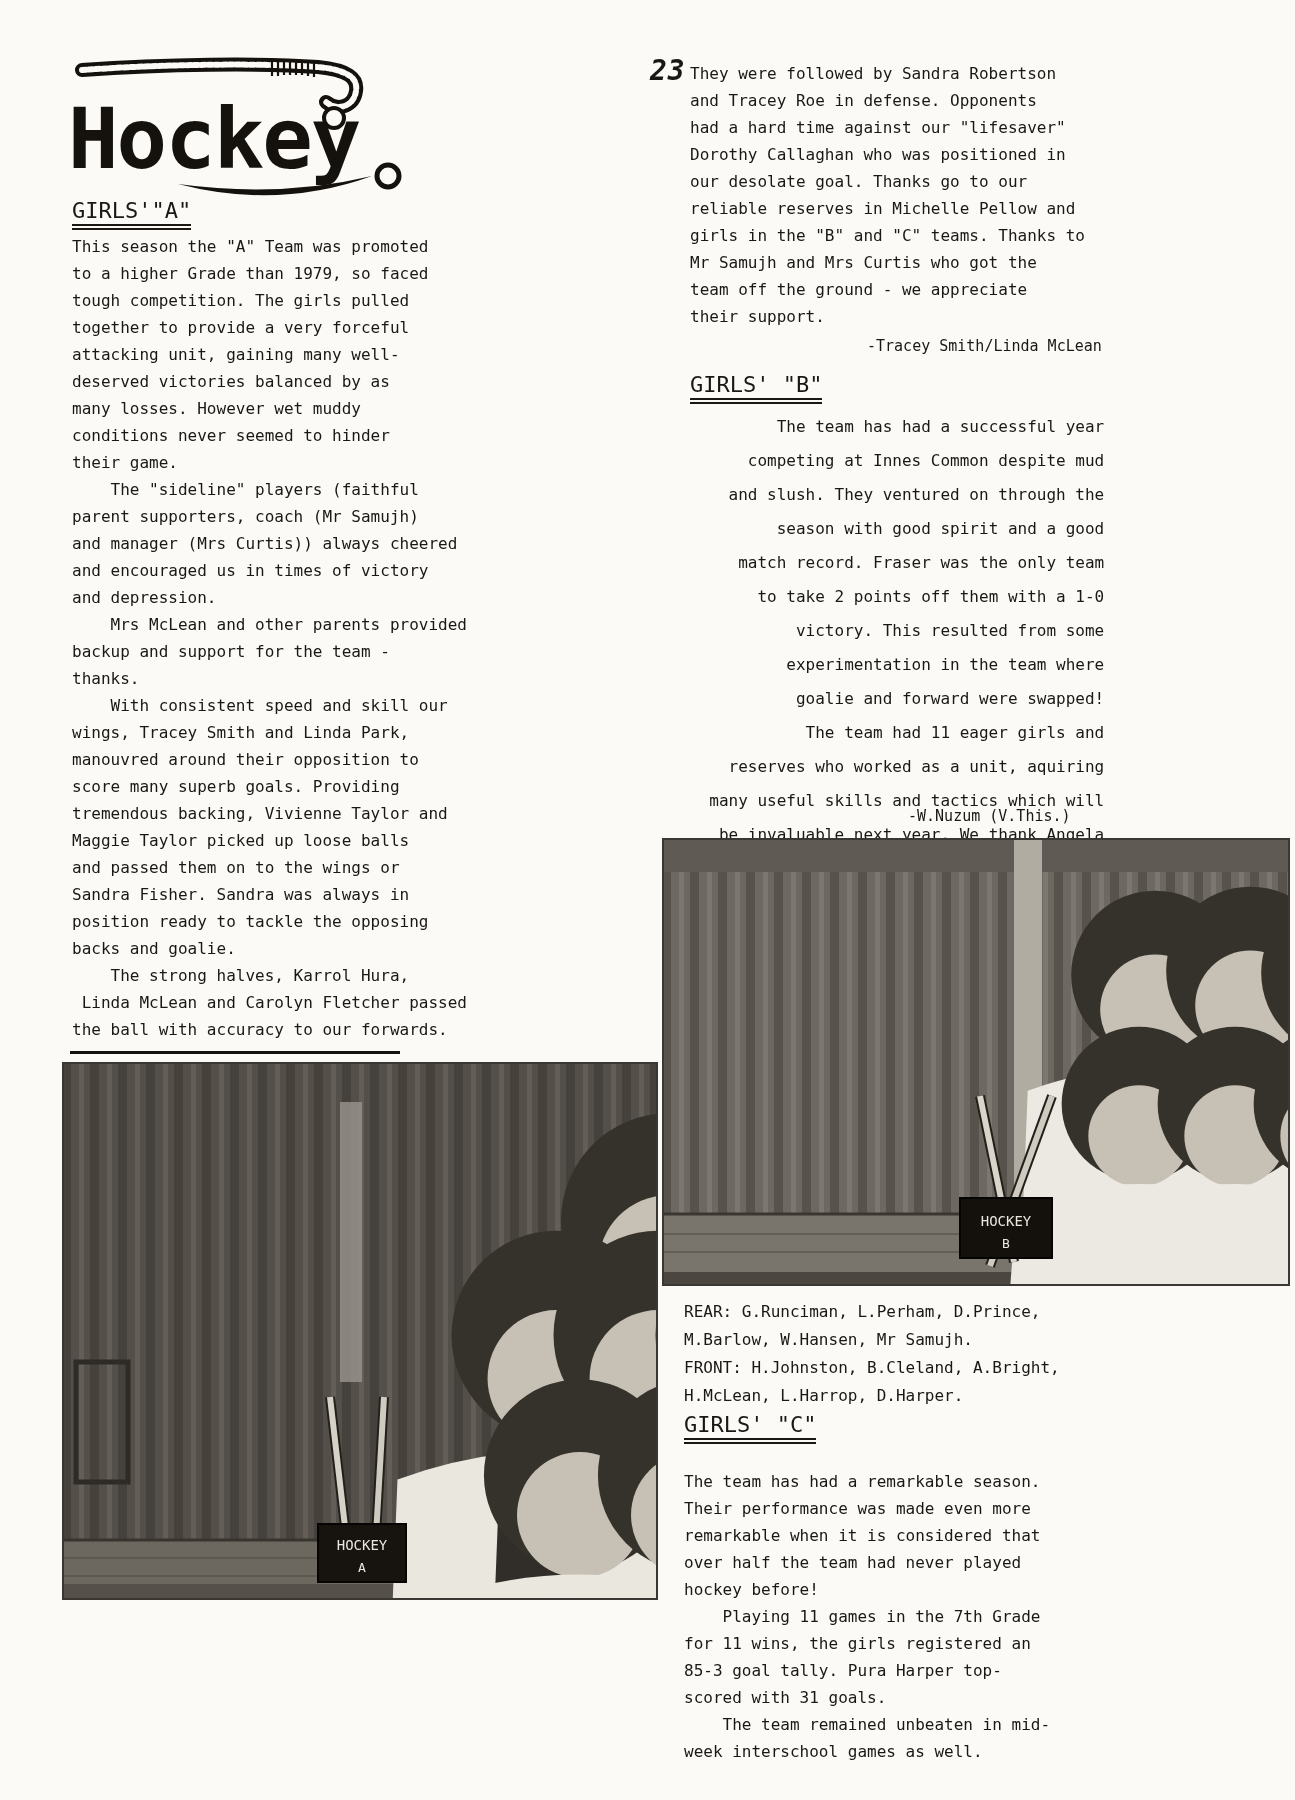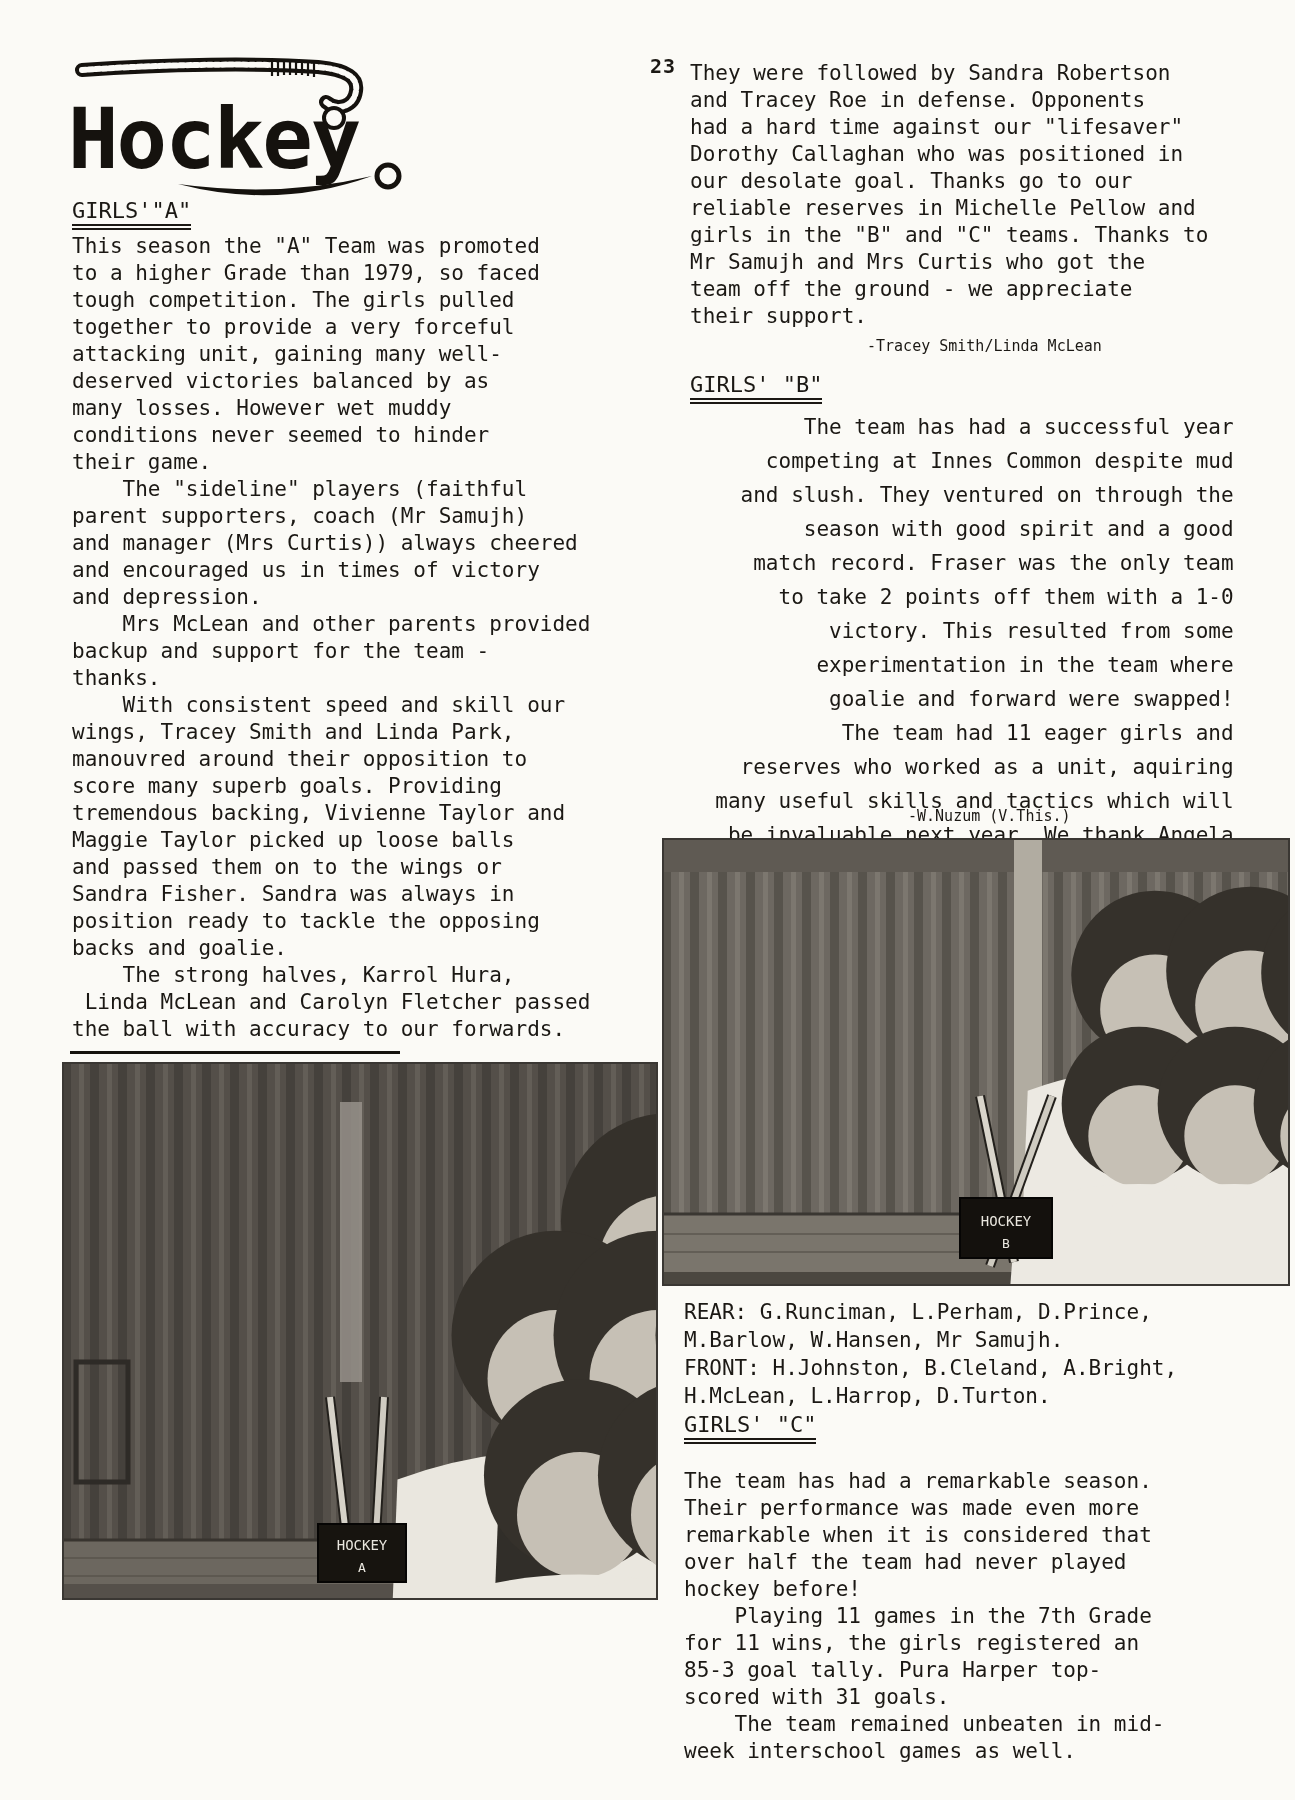--- a/index.html
+++ b/index.html
@@ -5,30 +5,30 @@
   html,body{margin:0;padding:0;background:#e8e6e1;}
   .page{
     position:relative;width:1295px;height:1800px;margin:0 auto;
     background:#fbfaf6;overflow:hidden;
     font-family:"DejaVu Sans Mono","Liberation Mono",monospace;
     color:#1b1814;
   }
   .abs{position:absolute;}
   .line-block{
     position:absolute;white-space:pre;
-    font-size:21px;line-height:27px;letter-spacing:0;
+    font-size:16px;line-height:27px;letter-spacing:0;
   }
   .lh26{line-height:34px;text-align:right;}
   .lh28{line-height:28px;}
   .heading{
     position:absolute;font-size:22px;white-space:pre;
     border-bottom:6px double #1b1814;padding-bottom:1px;
   }
   .attr-line{position:absolute;white-space:pre;font-size:15px;line-height:27px;}
-  .page-num{position:absolute;font-size:20px;font-weight:bold;letter-spacing:1px;}
+  .page-num{position:absolute;font-size:28px;font-weight:bold;letter-spacing:1px;font-style:italic;}
   .photo{position:absolute;display:block;}
   .mark-line{position:absolute;background:#15120e;}
   svg text{font-family:"DejaVu Sans Mono","Liberation Mono",monospace;}
 </style>
 </head>
 <body>
 
 <svg width="0" height="0" style="position:absolute" aria-hidden="true">
   <defs>
     <symbol id="p-girl-stand" viewBox="0 0 64 112">
@@ -250,21 +250,21 @@
       <rect x="298" y="360" width="92" height="60" fill="#14110d" stroke="#060504" stroke-width="2"></rect>
       <text x="344" y="388" font-size="14" fill="#e9e6de" text-anchor="middle">HOCKEY</text>
       <text x="344" y="410" font-size="13" fill="#e9e6de" text-anchor="middle">B</text>
     </g>
     <rect x="1" y="1" width="626" height="446" fill="none" stroke="#3a3733" stroke-width="2"></rect>
   </svg>
 
   <div class="line-block lh28" style="left:684px;top:1298px">REAR: G.Runciman, L.Perham, D.Prince,
 M.Barlow, W.Hansen, Mr Samujh.
 FRONT: H.Johnston, B.Cleland, A.Bright,
-H.McLean, L.Harrop, D.Turton.</div>
+H.McLean, L.Harrop, D.Harper.</div>
 
   <div class="heading" style="left:684px;top:1412px">GIRLS' "C"</div>
 
   <div class="line-block" style="left:684px;top:1468px">The team has had a remarkable season.
 Their performance was made even more
 remarkable when it is considered that
 over half the team had never played
 hockey before!
     Playing 11 games in the 7th Grade
 for 11 wins, the girls registered an

